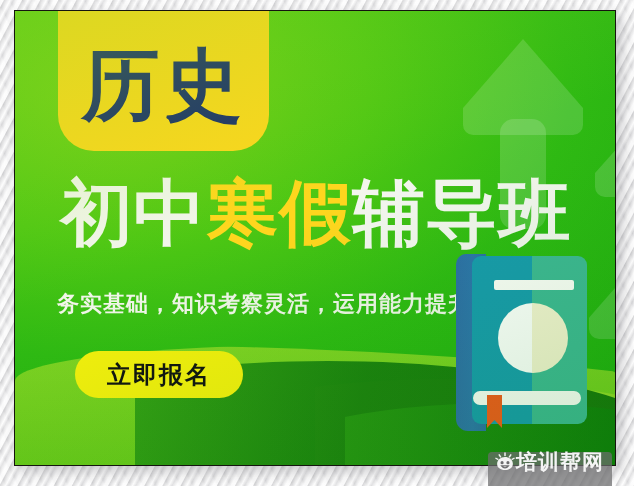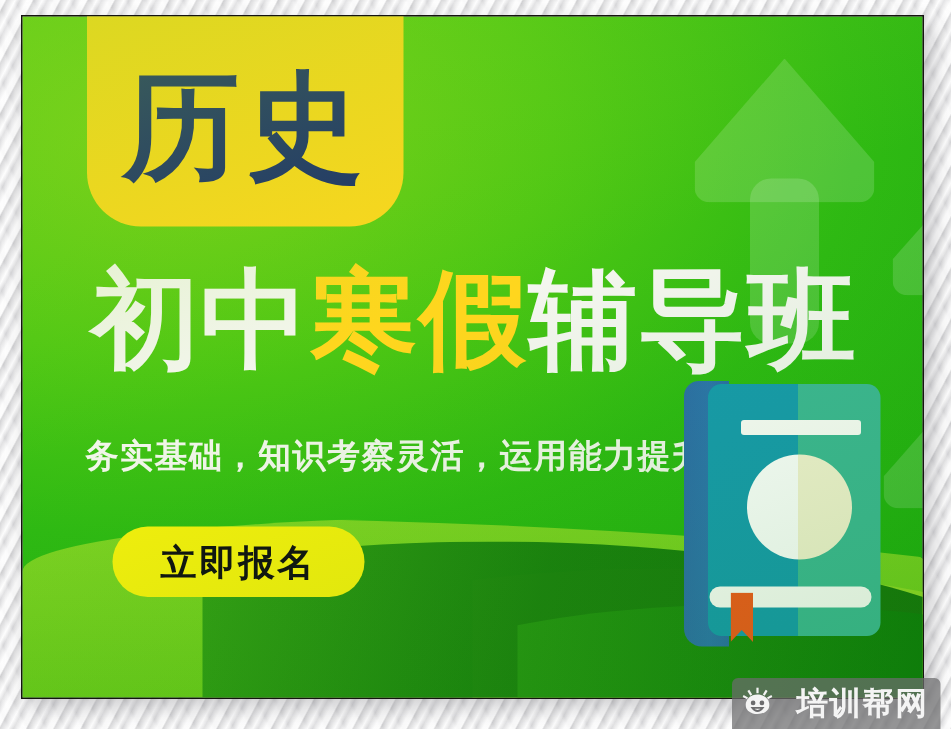--- a/index.html
+++ b/index.html
@@ -260,22 +260,21 @@
   }
 
   
   #watermark {
     position: absolute;
     left: 488px;
     top: 452px;
     height: 34px;
     padding: 0 8px 0 6px;
     display: flex;
-    align-items: center;
-    gap: 15px;
+    gap: 0;
     background: rgba(108,108,110,0.72);
     border-radius: 4px 4px 0 0;
   }
   #watermark-icon { width: 22px; height: 22px; display: block; }
   #watermark-text {
     color: #f4f4f4;
     font-size: 21px;
     font-weight: bold;
     letter-spacing: 1px;
     white-space: nowrap;

